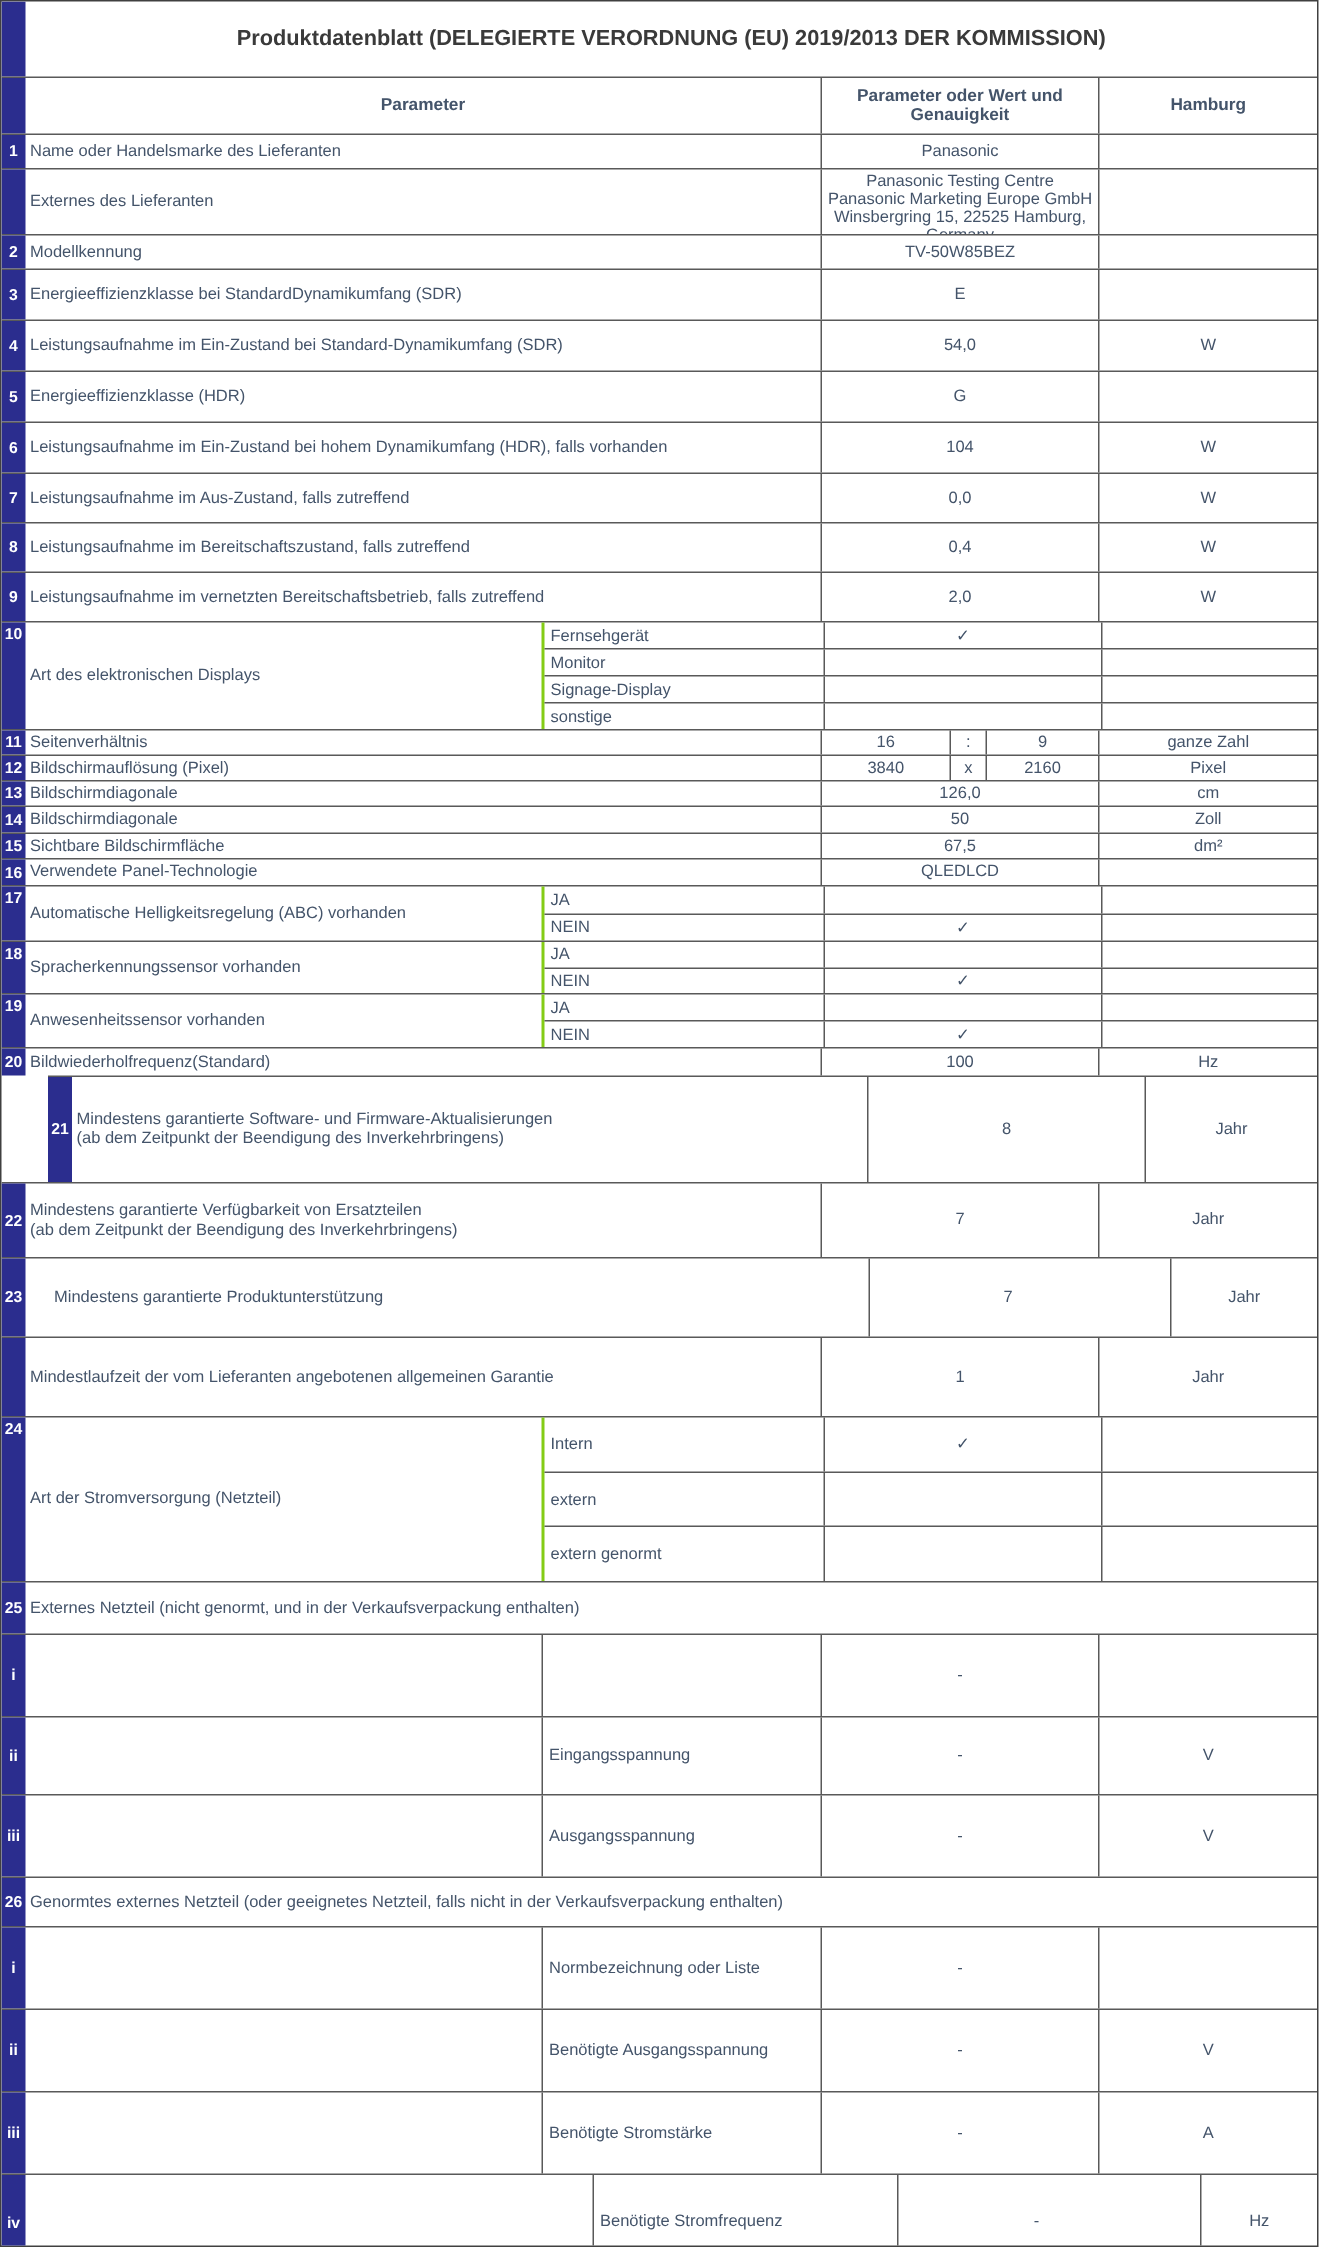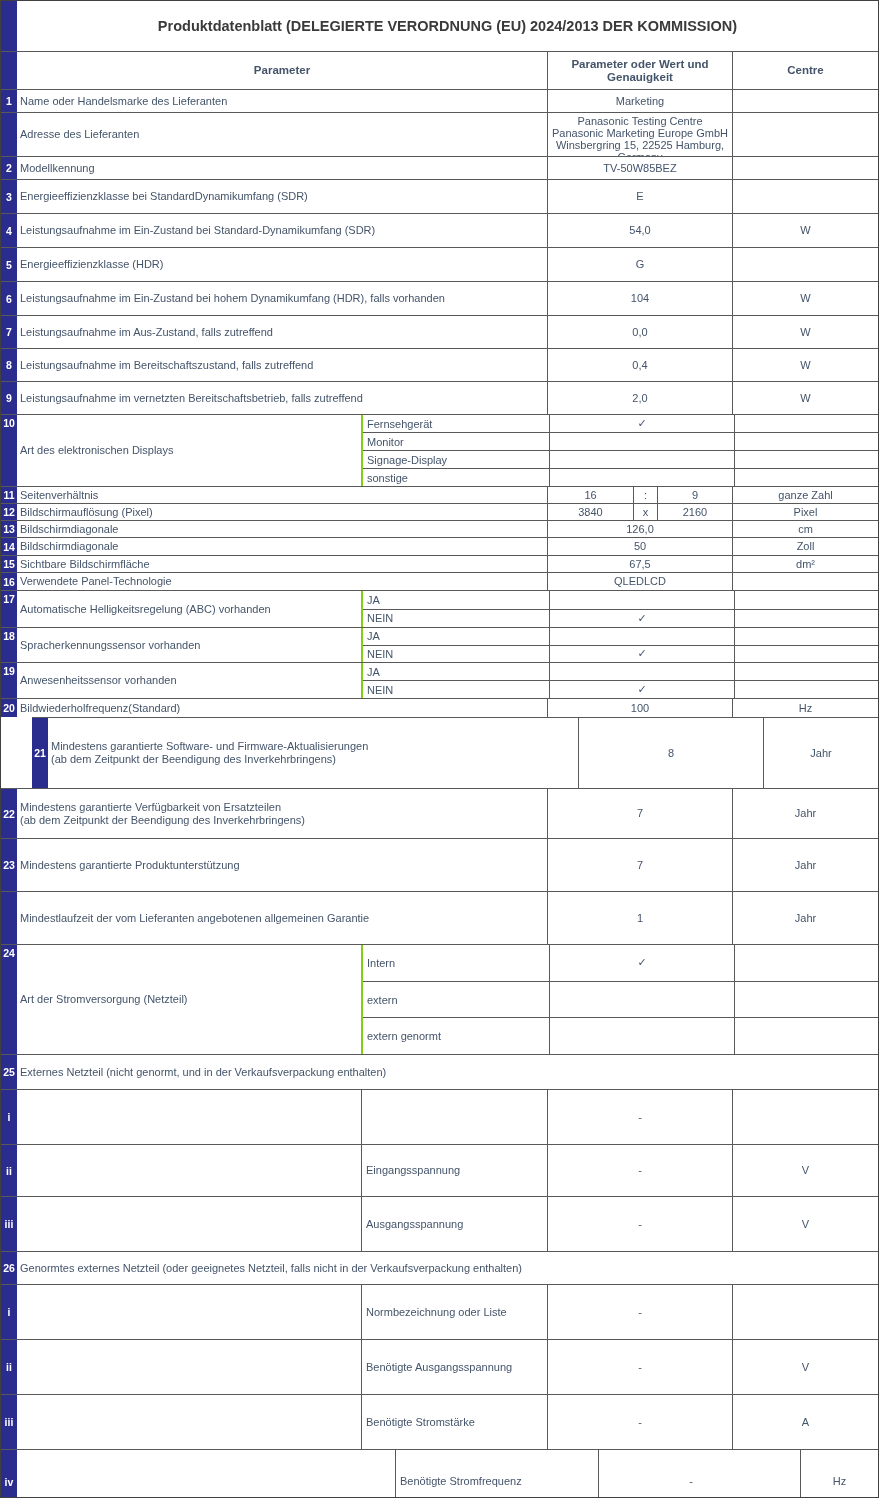--- a/index.html
+++ b/index.html
@@ -40,38 +40,38 @@
   .header-row{height:38px;}
   .header-row .cell{font-weight:bold;font-size:11.5px;justify-content:center;text-align:center;}
   .header-row .lab-full{padding:0;}
 </style>
 </head>
 <body>
 
 <div class="sheet">
   <div class="row first title-row">
     <div class="num"></div>
-    <div class="title-cell">Produktdatenblatt (DELEGIERTE VERORDNUNG (EU) 2024/2013 DER KOMMISSION)</div>
+    <div class="title-cell">Produktdatenblatt (DELEGIERTE VERORDNUNG (EU) 2019/2013 DER KOMMISSION)</div>
   </div>
   <div class="row header-row">
     <div class="num"></div>
     <div class="cell lab-full">Parameter</div>
     <div class="cell val">Parameter oder Wert und Genauigkeit</div>
-    <div class="cell unit">Centre</div>
+    <div class="cell unit">Hamburg</div>
   </div>
   <div id="rows-host" style="display: flex; flex-direction: column; flex: 1 1 0%;">
       <div class="row" style="height: 23px;">
         <div class="num">1</div>
         <div class="cell lab-full">Name oder Handelsmarke des Lieferanten</div>
-        <div class="cell val">Marketing</div>
+        <div class="cell val">Panasonic</div>
         <div class="cell unit"></div>
       </div>
       <div class="row" style="height: 44px;">
         <div class="num"></div>
-        <div class="cell lab-full">Adresse des Lieferanten</div>
+        <div class="cell lab-full">Externes des Lieferanten</div>
         <div class="cell val addr">
           <div>Panasonic Testing Centre</div>
           <div>Panasonic Marketing Europe GmbH</div>
           <div>Winsbergring 15, 22525 Hamburg,</div>
           <div>Germany</div>
         </div>
         <div class="cell unit"></div>
       </div>
       <div class="row" style="height: 23px;">
         <div class="num">2</div>
@@ -252,21 +252,21 @@
         <div class="cell val">8</div>
         <div class="cell unit">Jahr</div>
       </div>
       <div class="row" style="height: 50px;">
         <div class="num">22</div>
         <div class="cell lab-full">Mindestens garantierte Verfügbarkeit von Ersatzteilen
 (ab dem Zeitpunkt der Beendigung des Inverkehrbringens)</div>
         <div class="cell val">7</div>
         <div class="cell unit">Jahr</div>
       </div>
-      <div class="row" style="height: 53px;">
+      <div class="row" style="height: 53px; gap: 16px;">
         <div class="num">23</div>
         <div class="cell lab-full">Mindestens garantierte Produktunterstützung</div>
         <div class="cell val">7</div>
         <div class="cell unit">Jahr</div>
       </div>
       <div class="row" style="height: 53px;">
         <div class="num"></div>
         <div class="cell lab-full">Mindestlaufzeit der vom Lieferanten angebotenen allgemeinen Garantie</div>
         <div class="cell val">1</div>
         <div class="cell unit">Jahr</div>

